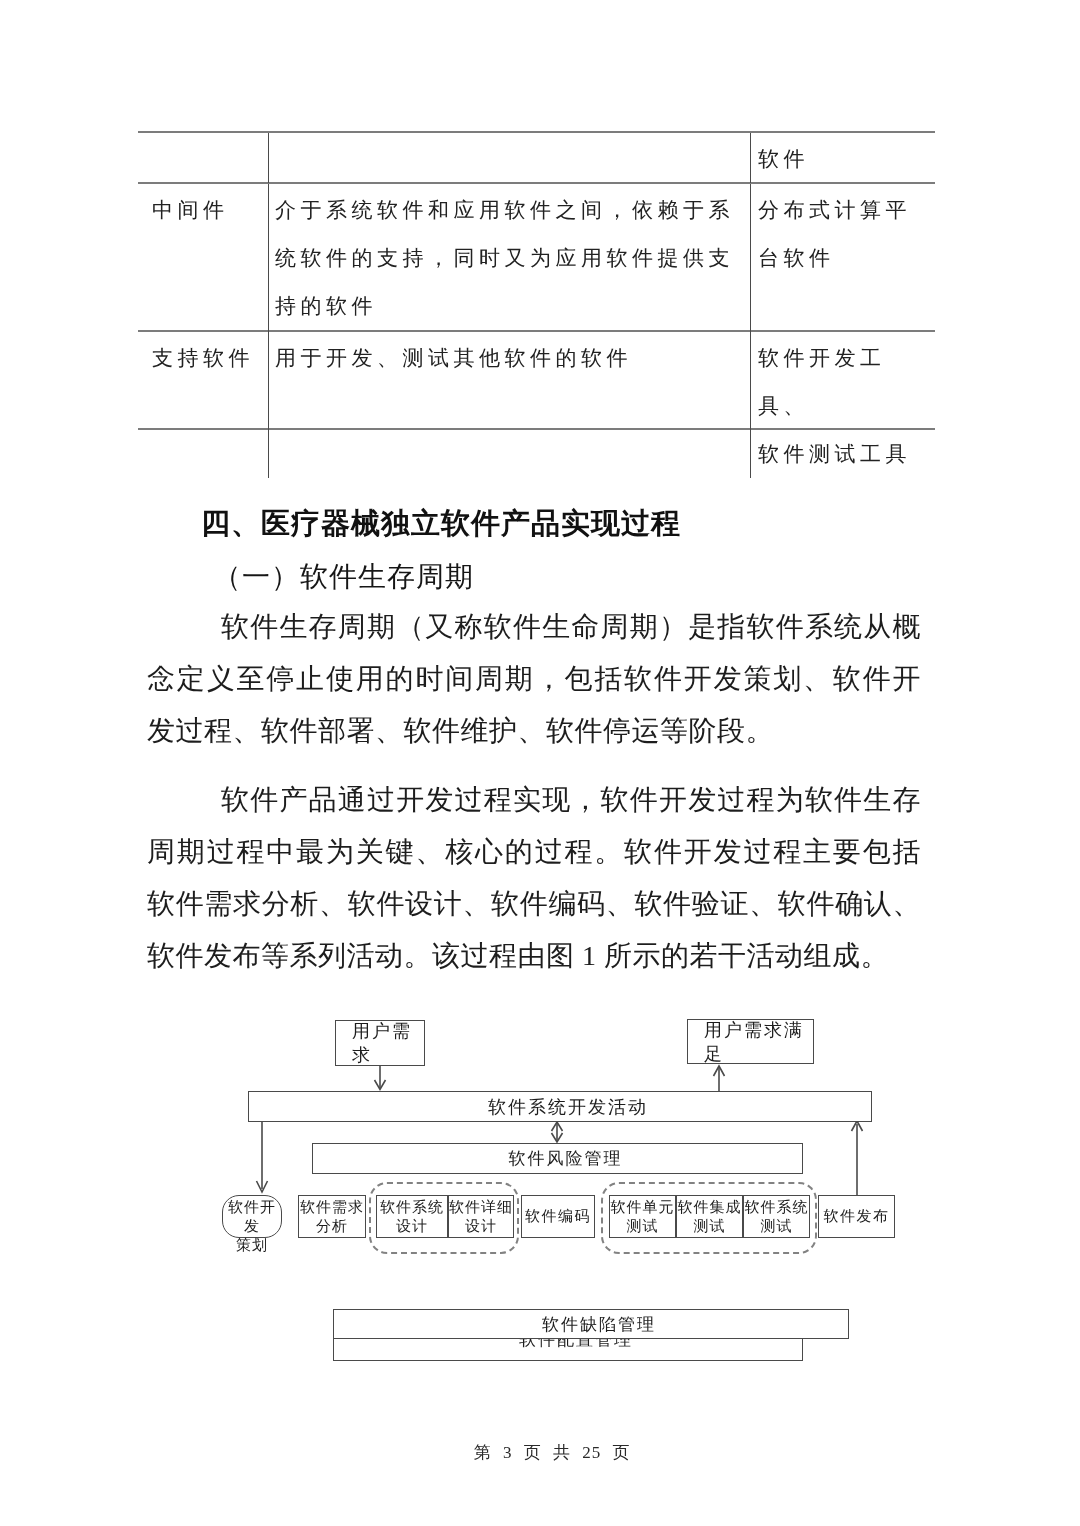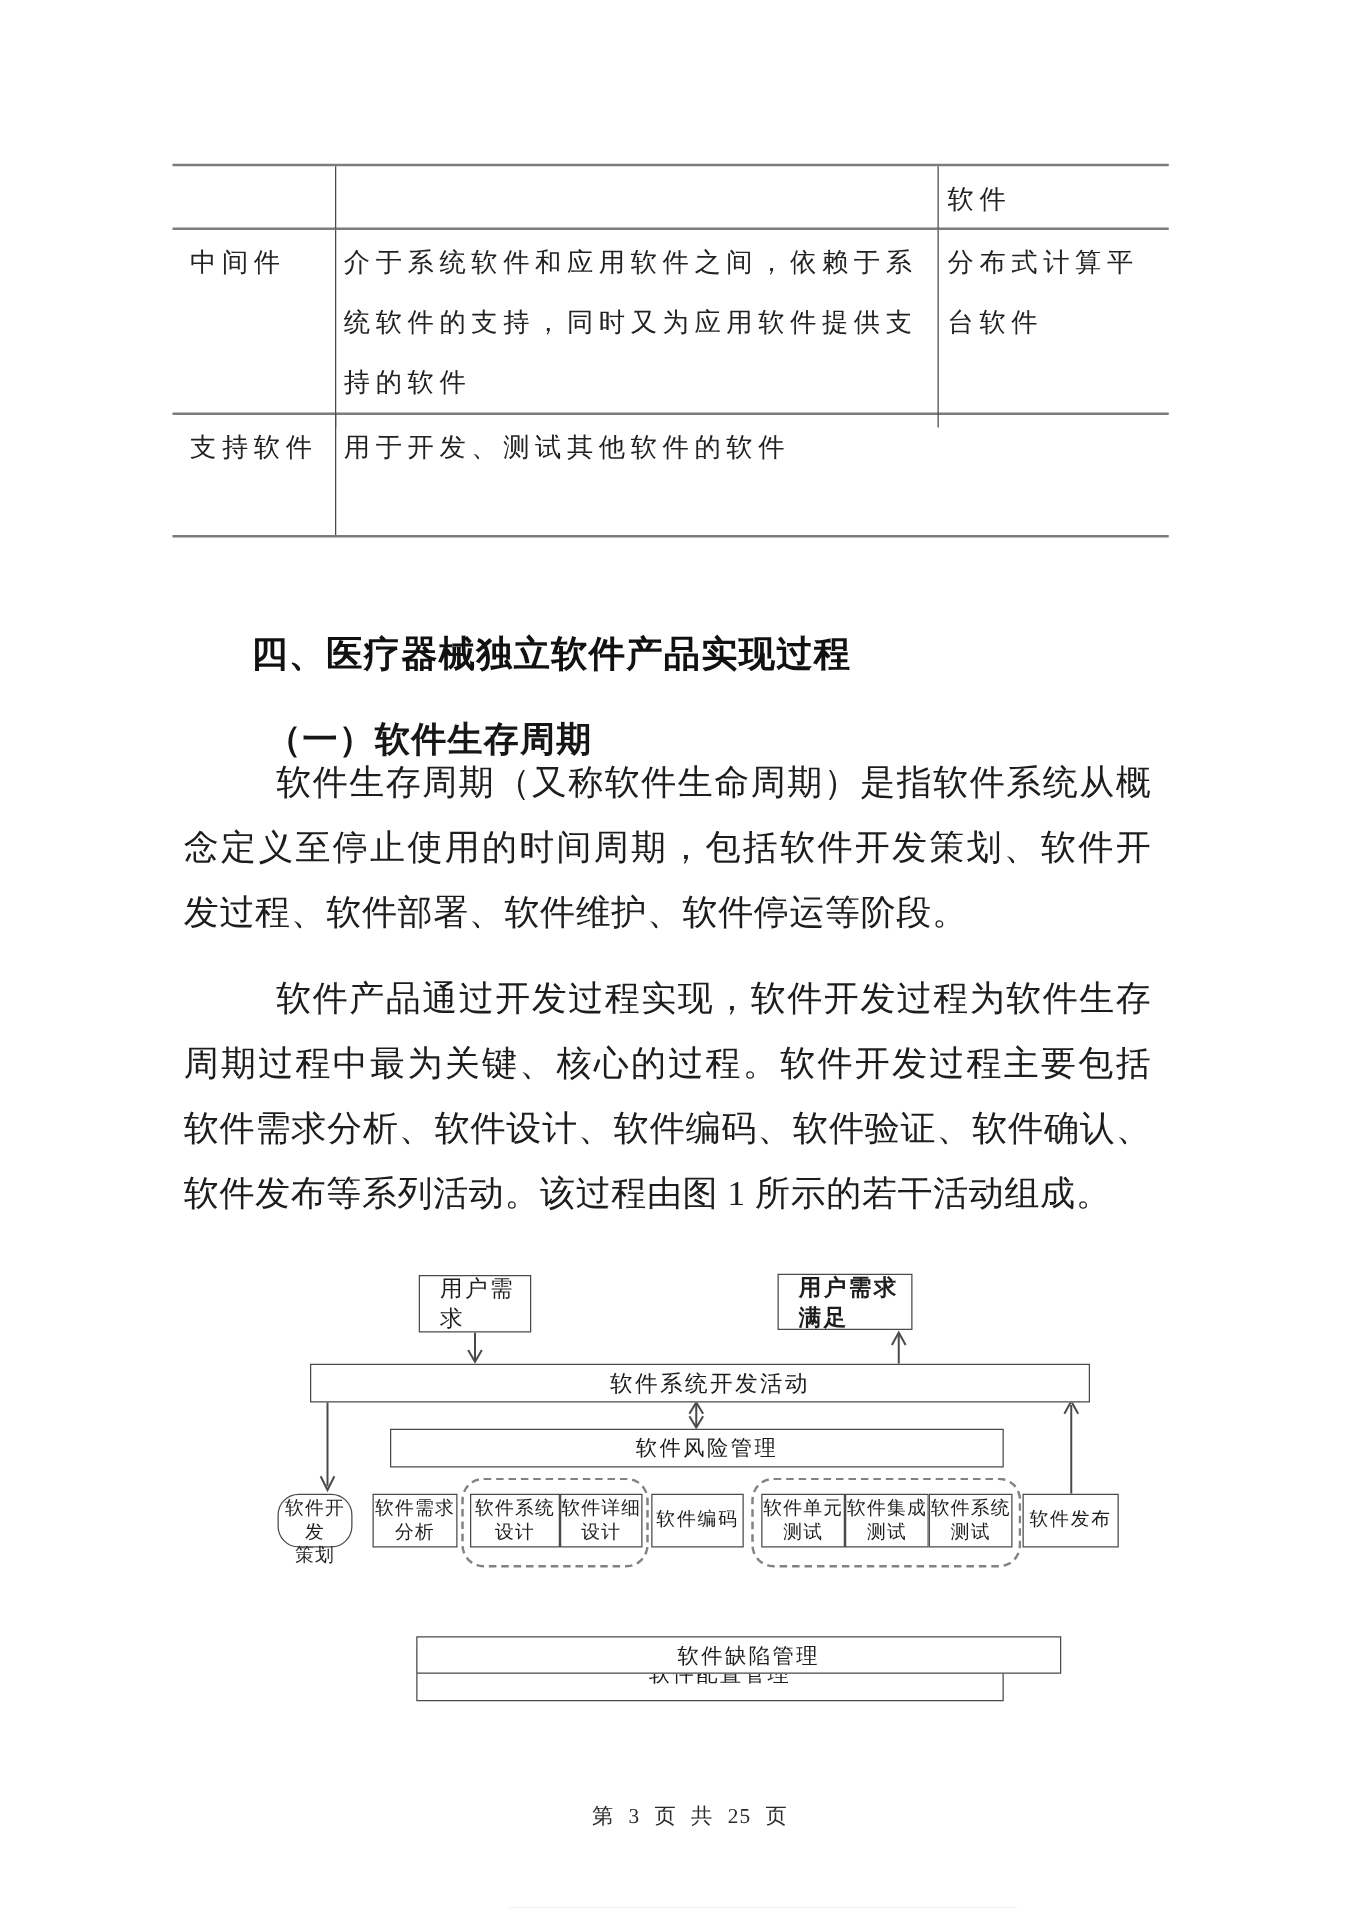--- a/index.html
+++ b/index.html
@@ -22,40 +22,40 @@
   .r3 { height:96px; }
 
   
   .h1 {
     position:absolute; left:201px; top:504px;
     font-family:"Liberation Sans","DejaVu Sans",sans-serif;
     font-size:29px; font-weight:700; letter-spacing:1px; color:#111;
   }
   .h2 {
     position:absolute; left:213px; top:558px;
-    font-size:28px; font-weight:700; letter-spacing:1px; color:#161616;margin-top:15px;
+    font-size:28px; font-weight:400; letter-spacing:1px; color:#161616;
   }
   .para { position:absolute; left:147px; width:774px; }
   .p1 { top:601px; }
   .p2 { top:774px; }
   .bline {
     height:52px; line-height:52px; font-size:28px; letter-spacing:0.5px;
     text-align:justify; text-align-last:justify; white-space:nowrap; color:#1d1d1d;
   }
   .bline.first { text-indent:74px; }
   .bline.last  { text-align-last:left; }
 
   
   .dbox {
     position:absolute; background:#fff; border:1.5px solid #4a4a4a;
     display:flex; align-items:center; justify-content:center;
     font-size:18px; letter-spacing:2px; color:#1d1d1d; z-index:2; box-sizing:border-box;padding-left:16px;
   }
   .b-user-req      { left:335px; top:1020px; width:90px;  height:46px; }
-  .b-user-req-sat  { left:622px; top:1019px; width:108px; height:45px;font-weight:bold; }
+  .b-user-req-sat  { left:687px; top:1019px; width:127px; height:45px; }
   .b-dev-activity  { left:248px; top:1091px; width:624px; height:31px; font-size:18px; }
   .b-risk          { left:312px; top:1143px; width:491px; height:31px; font-size:17px; }
   .b-config        { left:333px; top:1269px; width:470px; height:44px; font-size:17px;margin-top:48px; }
   .b-defect        { left:333px; top:1309px; width:516px; height:30px; font-size:17px; }
 
   .pbox {
     position:absolute; top:1195px; height:43px; background:#fff;
     border:1.5px solid #4a4a4a; box-sizing:border-box; z-index:2;
     font-size:15px; line-height:19px; letter-spacing:1px; text-align:center;
     padding-top:2px; color:#1d1d1d;
@@ -109,20 +109,24 @@
       <div class="cell c3">
         <div>分布式计算平</div>
         <div>台软件</div>
       </div>
     </div>
     <div class="t-row r3">
       <div class="cell c1">支持软件</div>
       <div class="cell c2">
         <div>用于开发、测试其他软件的软件</div>
       </div>
+      <div class="cell c3">
+        <div>软件开发工具、</div>
+        <div>软件测试工具</div>
+      </div>
     </div>
   </div>
 
   <div class="h1">四、医疗器械独立软件产品实现过程</div>
   <div class="h2">（一）软件生存周期</div>
 
   <div class="para p1">
     <div class="bline first">软件生存周期（又称软件生命周期）是指软件系统从概</div>
     <div class="bline">念定义至停止使用的时间周期，包括软件开发策划、软件开</div>
     <div class="bline last">发过程、软件部署、软件维护、软件停运等阶段。</div>

